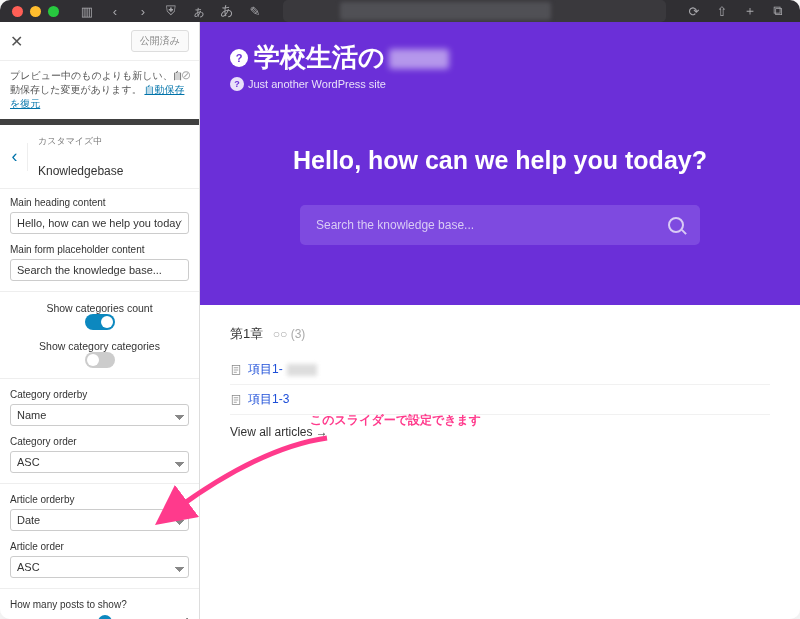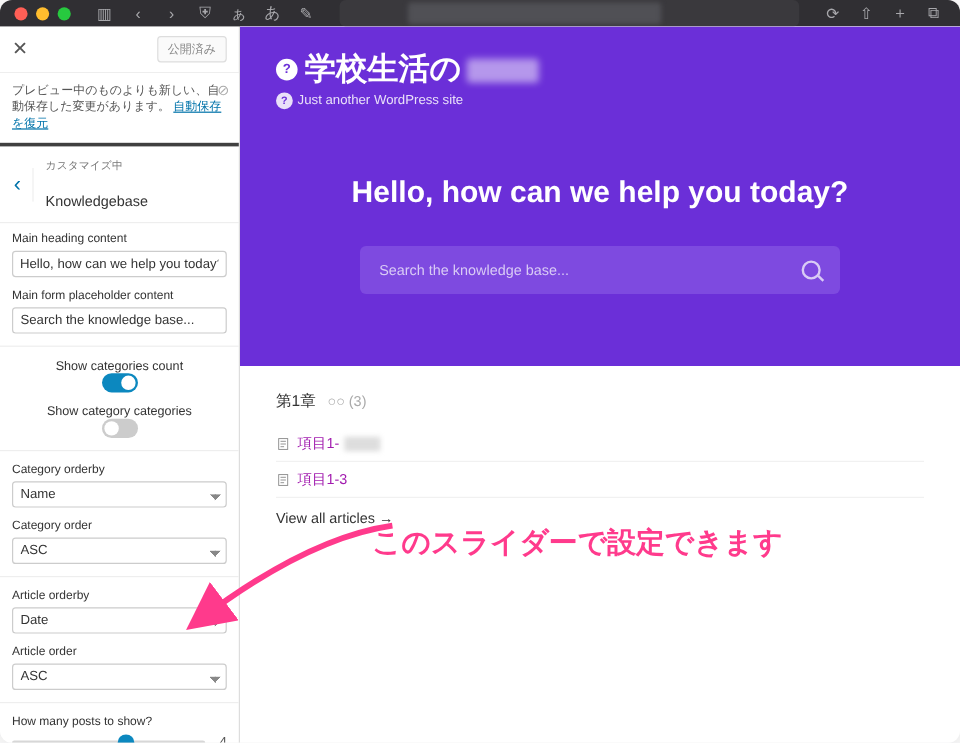--- a/index.html
+++ b/index.html
@@ -11,21 +11,21 @@
   .tl-close { background:#ff5f56; } .tl-min { background:#ffbd2e; } .tl-max { background:#27c93f; }
   .tb-icn { color:#a8a8ac; font-size:13px; width:20px; text-align:center; cursor:pointer;}
   .tb-blur { flex:1; margin:0 10px; height:22px; background:#3a393d; border-radius:5px; position:relative; overflow:hidden;}
   .tb-blur::after { content:""; position:absolute; inset:2px 30% 2px 15%; background:#505055; filter:blur(2px); border-radius:3px;}
   .content { flex:1; display:flex; background:#f0f0f1; }
   
   .sidebar { width:200px; background:#fff; border-right:1px solid #ddd; display:flex; flex-direction:column; font-size:11px; color:#333; }
   .sb-top { display:flex; align-items:center; justify-content:space-between; padding:8px 10px; border-bottom:1px solid #eee;}
   .sb-close { font-size:16px; color:#555; cursor:pointer;}
   .sb-publish { border:1px solid #ddd; padding:3px 8px; font-size:10px; color:#888; border-radius:3px; background:#fafafa;}
-  .sb-notice { background:#fff; color:#555; font-size:10px; padding:8px 10px; line-height:1.4; border-bottom:3px solid #404040; position:relative;}
+  .sb-notice { background:#fff; color:#555; font-size:10px; padding:8px 10px; line-height:1.4; border-bottom:6px solid #404040; position:relative;}
   .sb-notice a { color:#0073aa; text-decoration:underline;}
   .sb-notice .dismiss { position:absolute; right:8px; top:6px; color:#aaa; font-size:12px; cursor:pointer;}
   .sb-crumb { display:flex; align-items:center; padding:10px 10px; border-bottom:1px solid #eee; gap:10px;}
   .sb-back { width:18px; height:28px; display:flex; align-items:center; justify-content:center; color:#0073aa; font-size:18px; cursor:pointer; border-right:1px solid #eee; padding-right:8px;}
   .crumb-txt small { display:block; color:#777; font-size:9px;}
   .crumb-txt .big { font-size:12px; color:#333;margin-top:16px;}
   .sb-body { flex:1; overflow:auto; padding:8px 10px 10px 10px;}
   .field { margin-bottom:10px;}
   .field label { display:block; font-size:10px; color:#333; margin-bottom:4px;}
   .field input[type=text], .field select { width:100%; padding:4px 6px; font-size:11px; border:1px solid #ccc; border-radius:3px; background:#fff; color:#333;}
@@ -51,26 +51,26 @@
   .site-title { font-size:26px; font-weight:700;}
   .title-blur { display:inline-block; width:60px; height:20px; background:rgba(255,255,255,0.5); filter:blur(3px); border-radius:3px; vertical-align:middle; margin-left:4px;}
   .tagline { font-size:11px; opacity:0.85; margin-top:2px; display:flex; align-items:center; gap:4px;}
   .hero-h { text-align:center; margin-top:55px; font-size:25px; font-weight:700; font-family:Arial,sans-serif;}
   .searchbar { margin:30px auto 0 auto; max-width:400px; background:#7e4ae0; border-radius:5px; padding:12px 16px; display:flex; align-items:center; justify-content:space-between; color:#d9cbf5; font-size:12px;}
   .mag { width:16px; height:16px; border:2px solid #d9cbf5; border-radius:50%; position:relative;}
   .mag::after{content:""; position:absolute; width:6px; height:2px; background:#d9cbf5; right:-5px; bottom:-2px; transform:rotate(45deg);}
   .kb-body { padding:20px 30px; font-size:12px; color:#333;}
   .cat-title { font-size:13px; margin-bottom:12px;}
   .cat-title .ring { color:#aaa; font-size:12px; margin-left:6px;}
-  .art { display:flex; align-items:center; gap:6px; padding:6px 0; border-bottom:1px solid #f1f1f1; color:#a21caf;}
+  .art { display:flex; align-items:center; gap:6px; padding:6px 0; border-bottom:1px solid #f1f1f1; color:#1d4ed8;}
   .art svg { width:12px; height:12px; flex-shrink:0;}
   .viewall { margin-top:10px; color:#333; font-size:12px; cursor:pointer;}
   
   .overlay { position:absolute; inset:0; pointer-events:none; z-index:50;}
-  .annot { position:absolute; left:310px; top:436px; color:#ff3a8c; font-size:24px; font-weight:700; pointer-events:none; white-space:nowrap;font-family:Liberation Serif, serif;}
+  .annot { position:absolute; left:310px; top:412px; color:#ff3a8c; font-size:12px; font-weight:700; pointer-events:none; white-space:nowrap;font-family:Liberation Serif, serif;}
   .arrow-svg { position:absolute; left:147px; top:428px; width:200px; height:110px; pointer-events:none; overflow:visible;}
 </style>
 </head>
 <body>
 
 <div class="window">
 
   <div class="titlebar">
     <div class="traffic">
       <span class="tl-close"></span>

